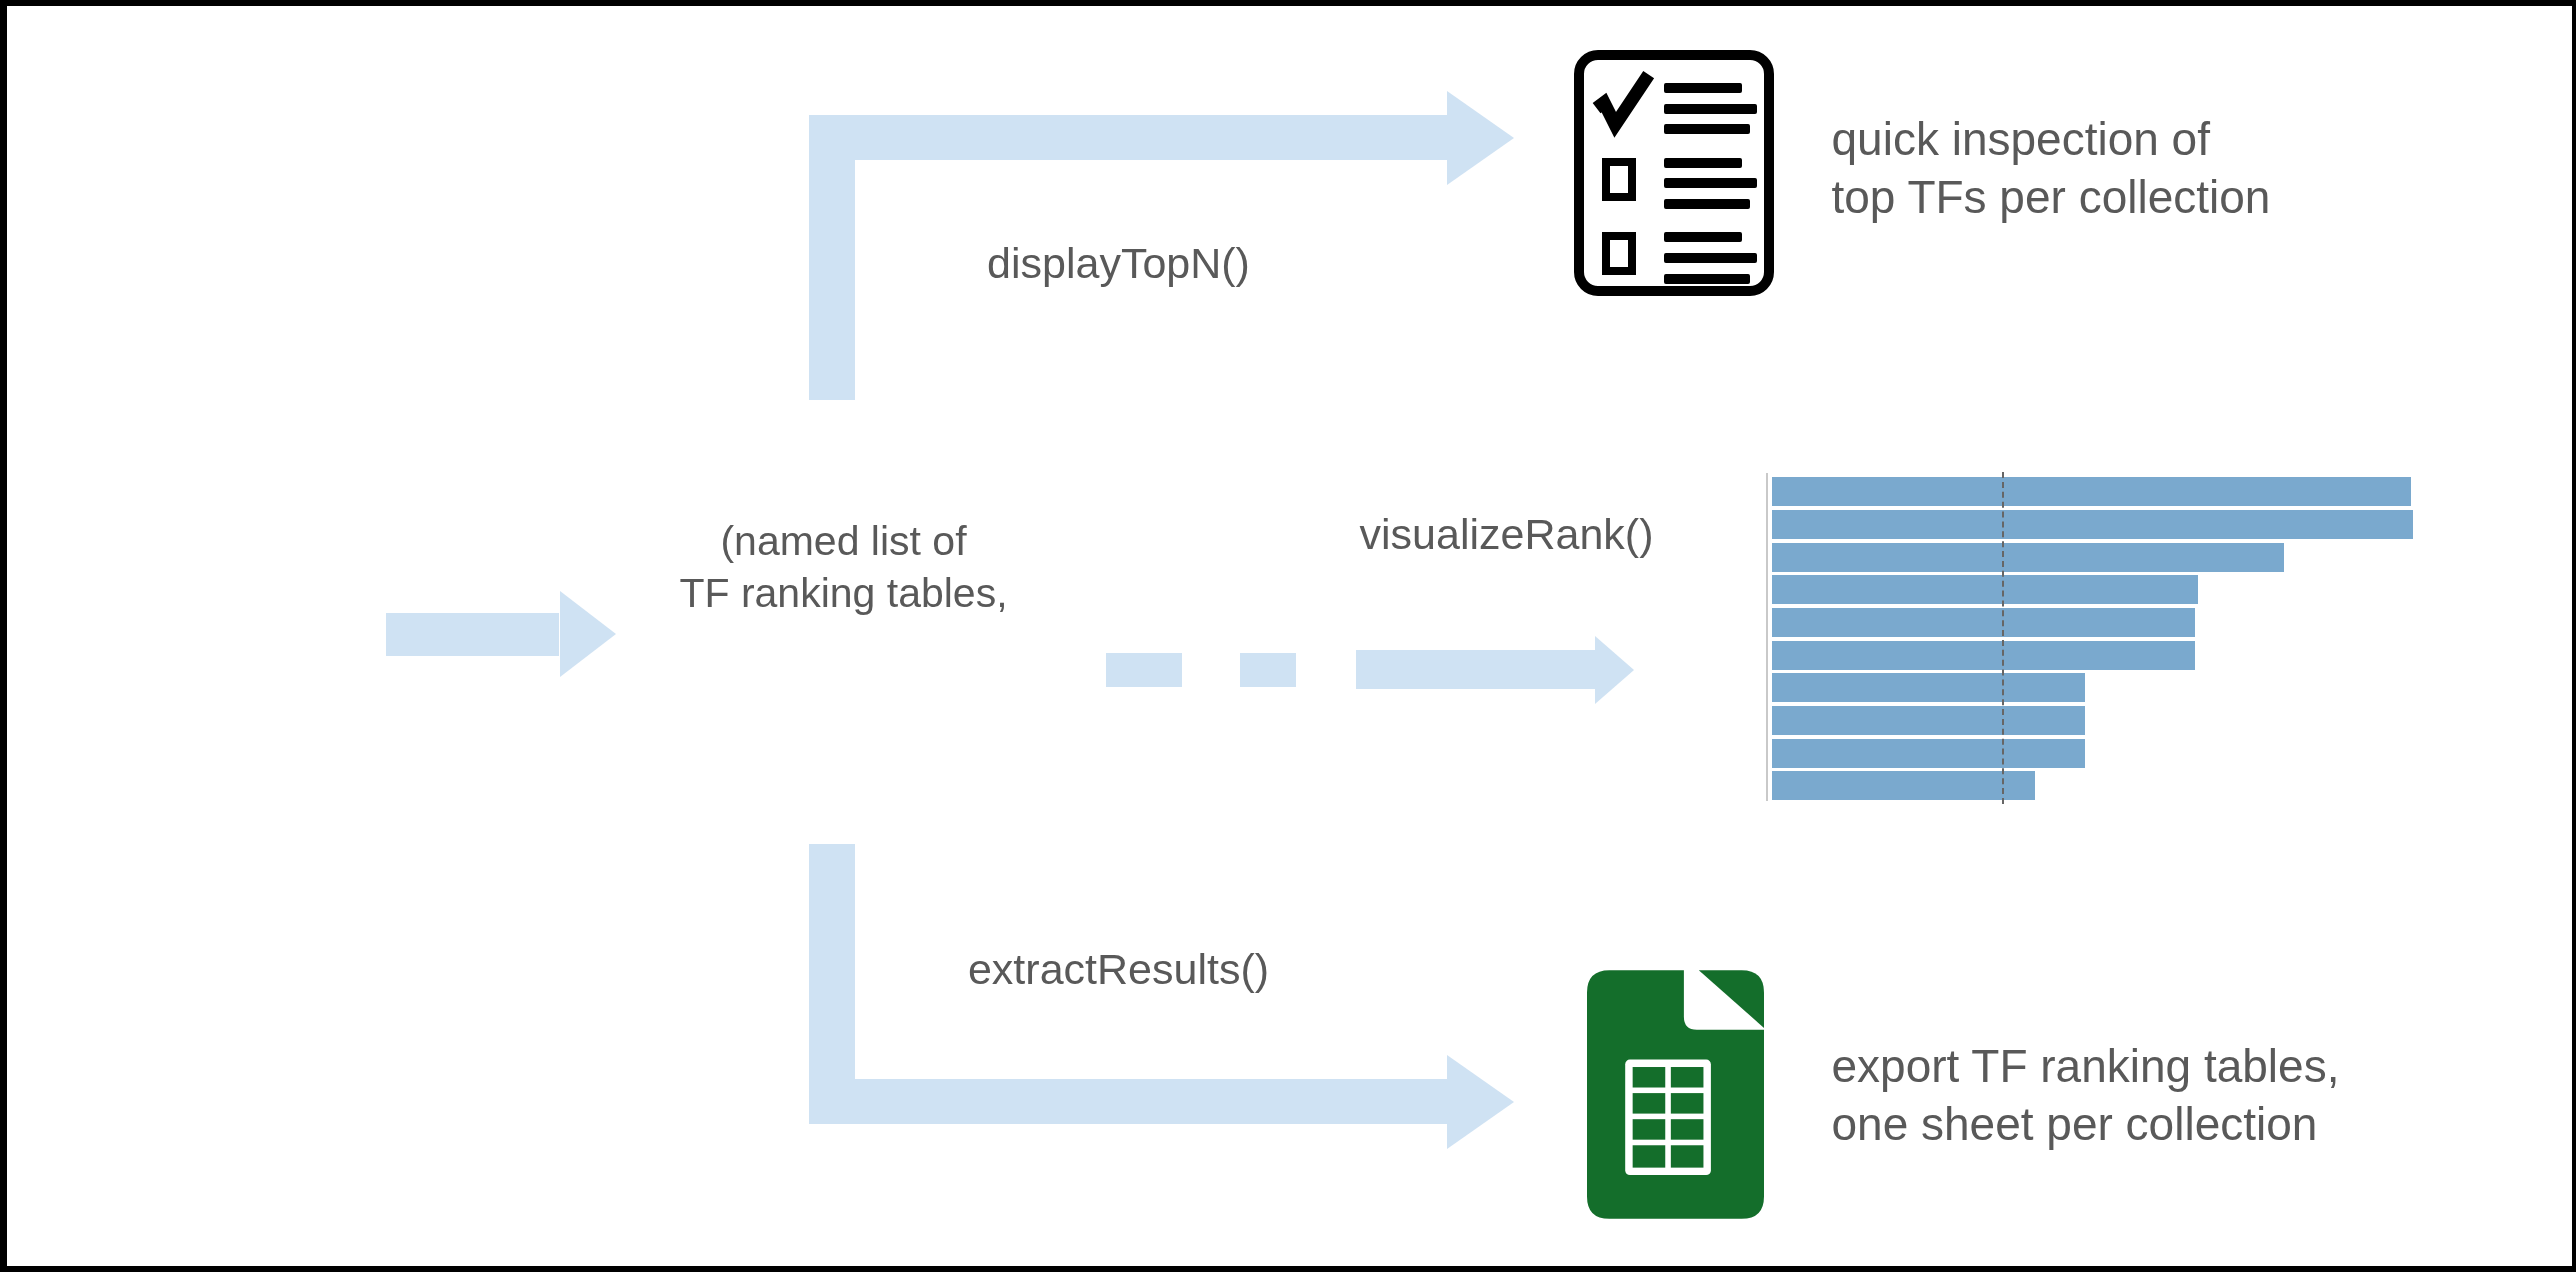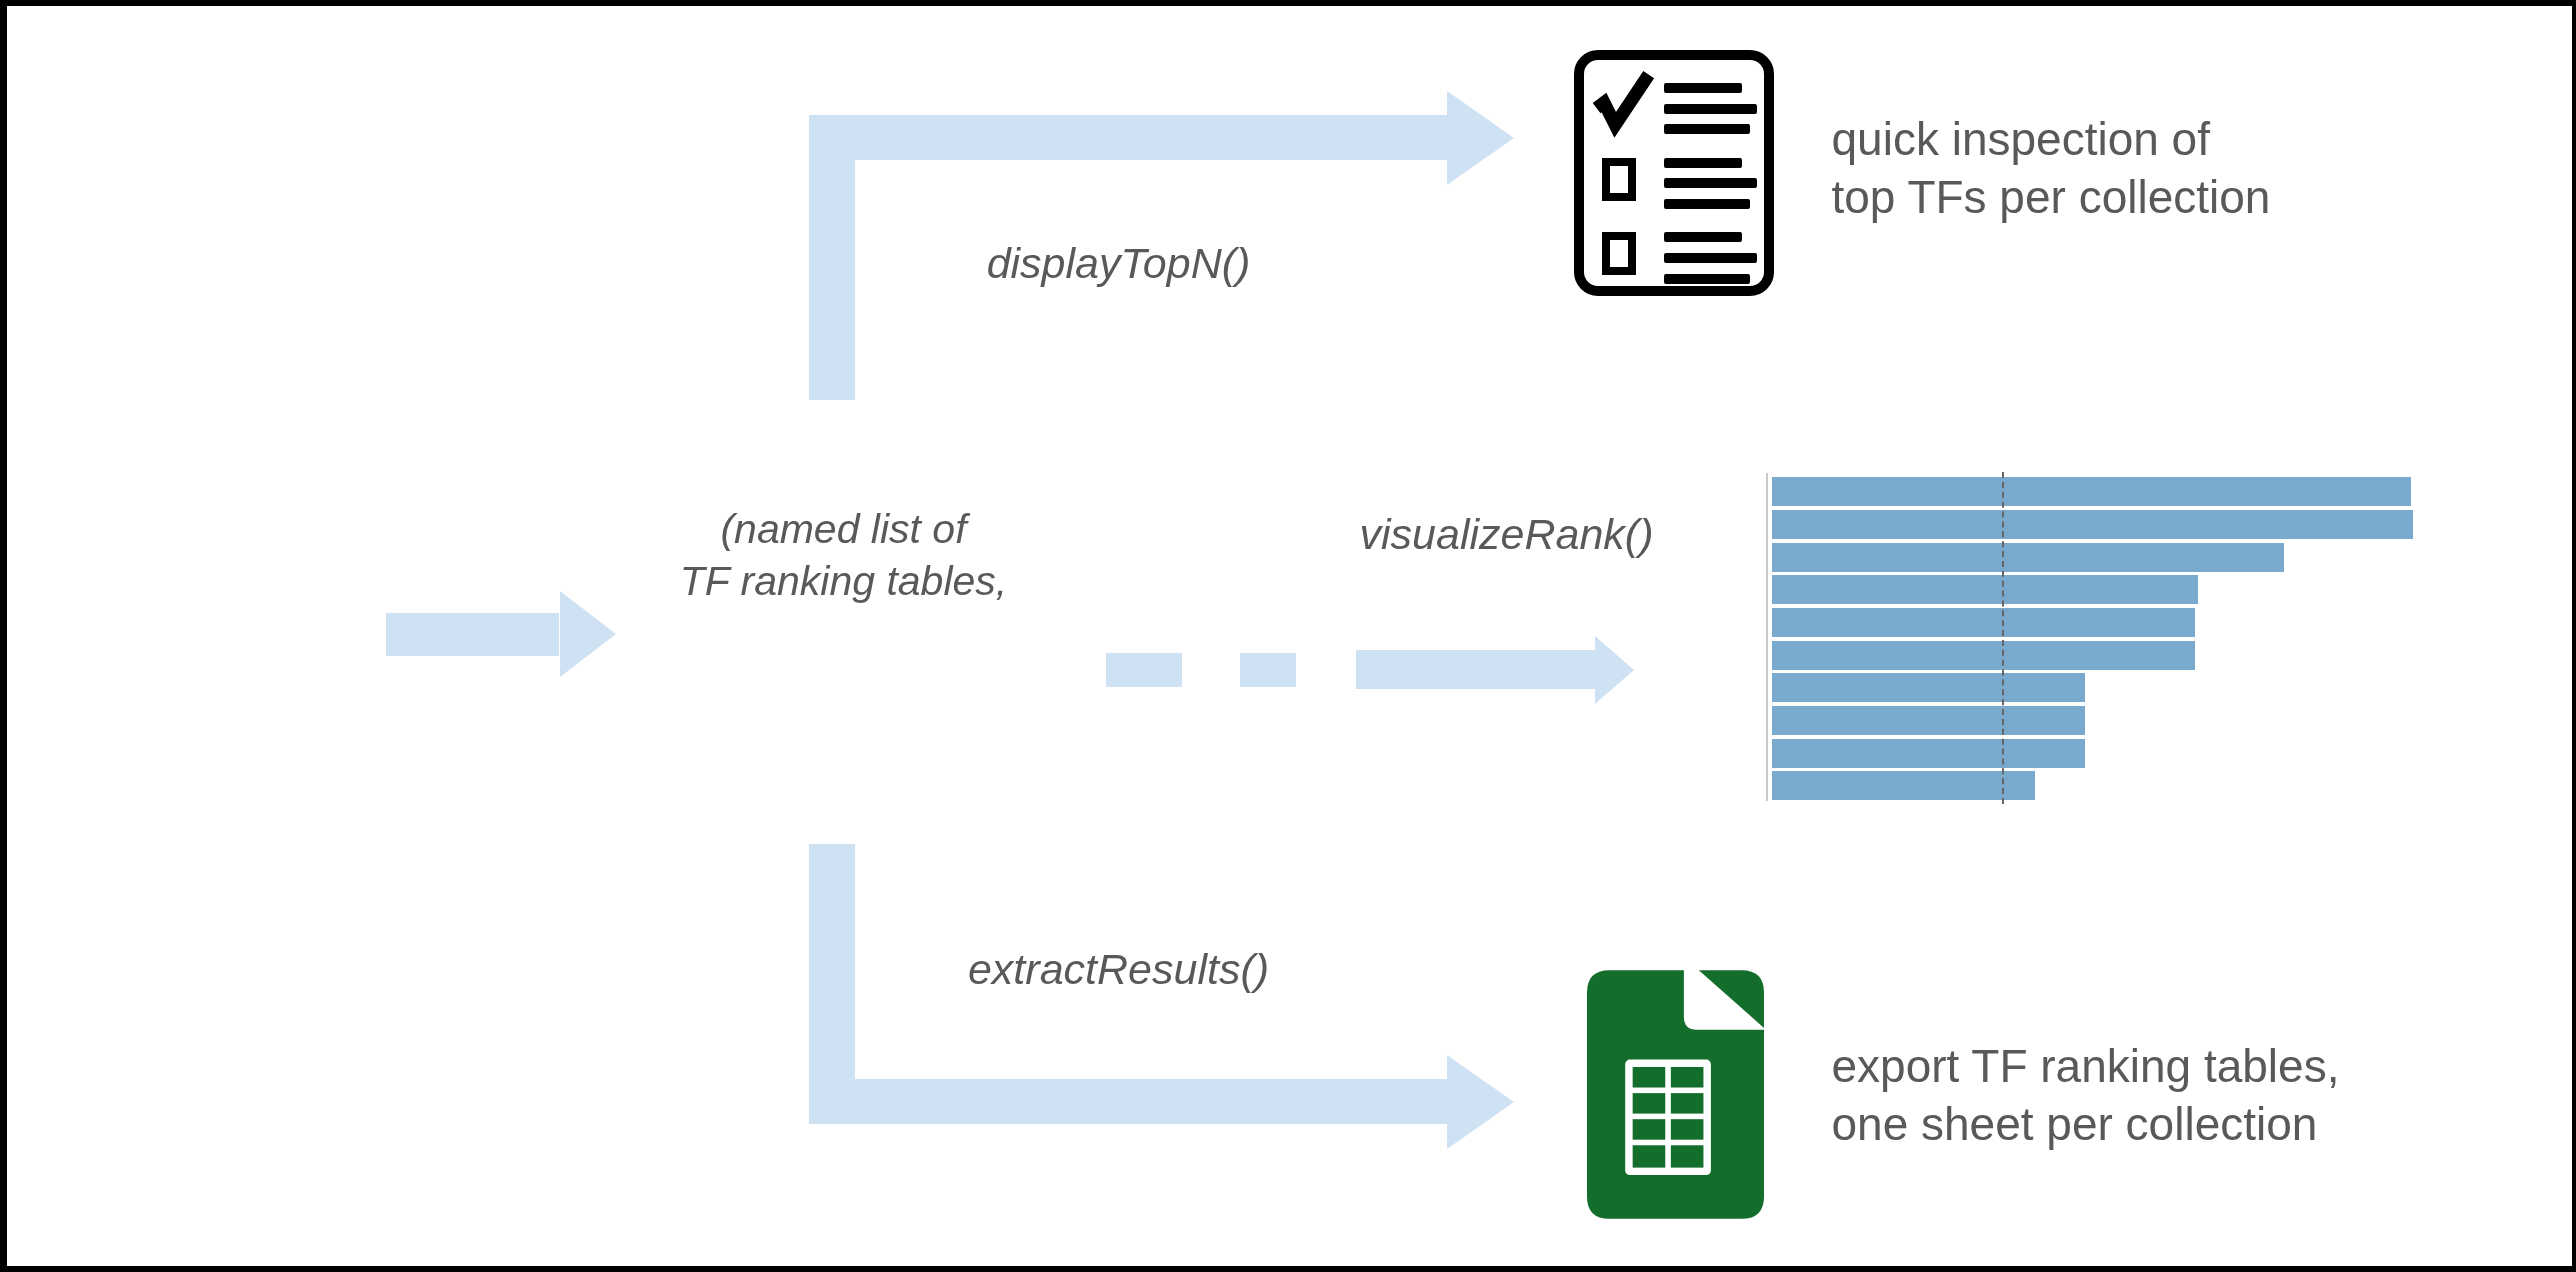--- a/index.html
+++ b/index.html
@@ -19,21 +19,21 @@
     position:relative;
     overflow:hidden;
   }
   .frame{position:absolute;inset:0;background:var(--icon-black);}
   .canvas{
     position:absolute;left:6.5px;top:5.6px;right:3.7px;bottom:7.5px;
     background:#ffffff;
   }
   
   .abs{position:absolute;}
-  .lbl{color:var(--text-gray);white-space:nowrap;font-style:italic;}
+  .lbl{color:var(--text-gray);white-space:nowrap;}
   .fn-label{font-size:43px;text-align:center;width:466px;}
   .caption{font-size:46px;line-height:58px;color:var(--text-gray);}
   .center-text{text-align:center;}
 
   
   .shaft{background:var(--arrow-blue);position:absolute;}
   .head{position:absolute;width:0;height:0;border-top-color:transparent !important;border-bottom-color:transparent !important;}
 
   
   .chart{position:absolute;left:1759px;top:466px;width:653px;height:336px;}
@@ -58,21 +58,21 @@
 <body>
 
 <div class="frame"></div>
 <div class="canvas">
 
 
   <div class="shaft" style="left:379px;top:607px;width:173px;height:43px;"></div>
   <div class="head" style="left:553px;top:585px;border-top:43px solid transparent;border-bottom:43px solid transparent;border-left:56px solid var(--arrow-blue);"></div>
 
   <div class="abs center-text" style="left:604px;top:489px;width:466px;">
-    <div class="lbl" style="font-size:41px;line-height:52px;margin-top:8px;">(named list of</div>
+    <div class="lbl" style="font-size:41px;line-height:52px;margin-top:20px;">(named list of</div>
     <div class="lbl" style="font-size:41px;line-height:52px;">TF ranking tables,</div>
   </div>
 
   <div class="shaft" style="left:802px;top:109px;width:46px;height:285px;"></div>
   <div class="shaft" style="left:802px;top:109px;width:638px;height:45px;"></div>
   <div class="head" style="left:1440px;top:85px;border-top:47px solid transparent;border-bottom:47px solid transparent;border-left:67px solid var(--arrow-blue);"></div>
   <div class="abs lbl fn-label" style="left:879px;top:233px;">displayTopN()</div>
 
   <div class="checklist">
     <svg width="67" height="73" viewBox="0 0 72 78" style="position:absolute;left:7.5px;top:7.5px;">

